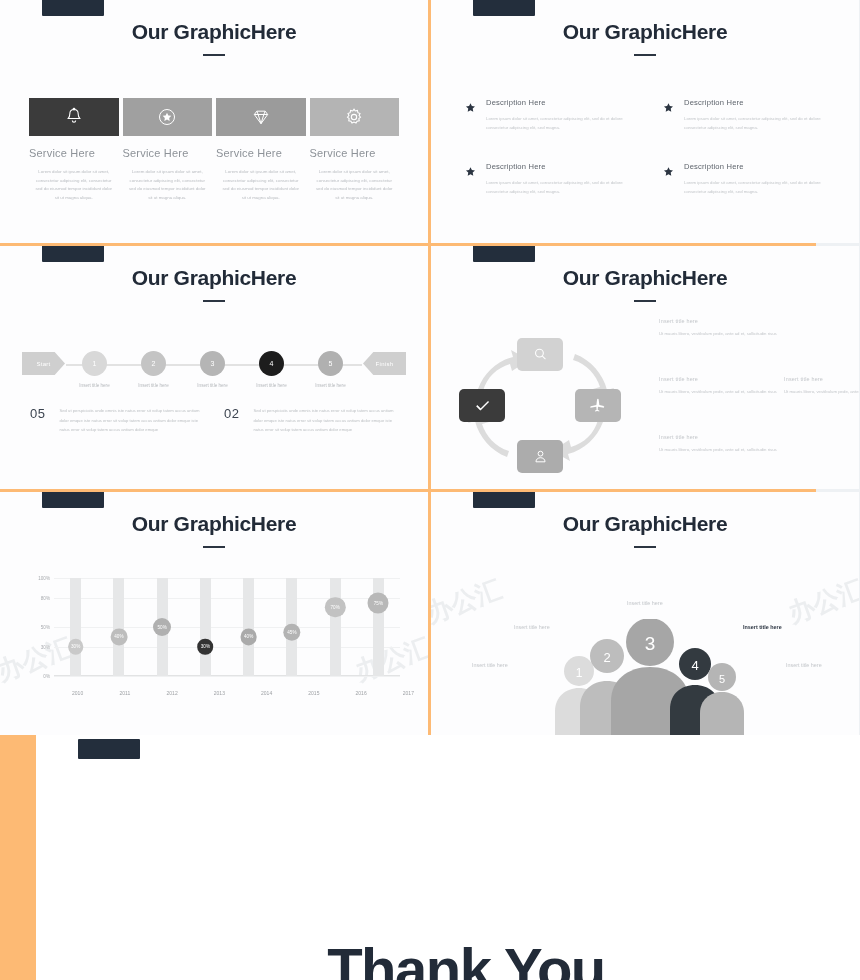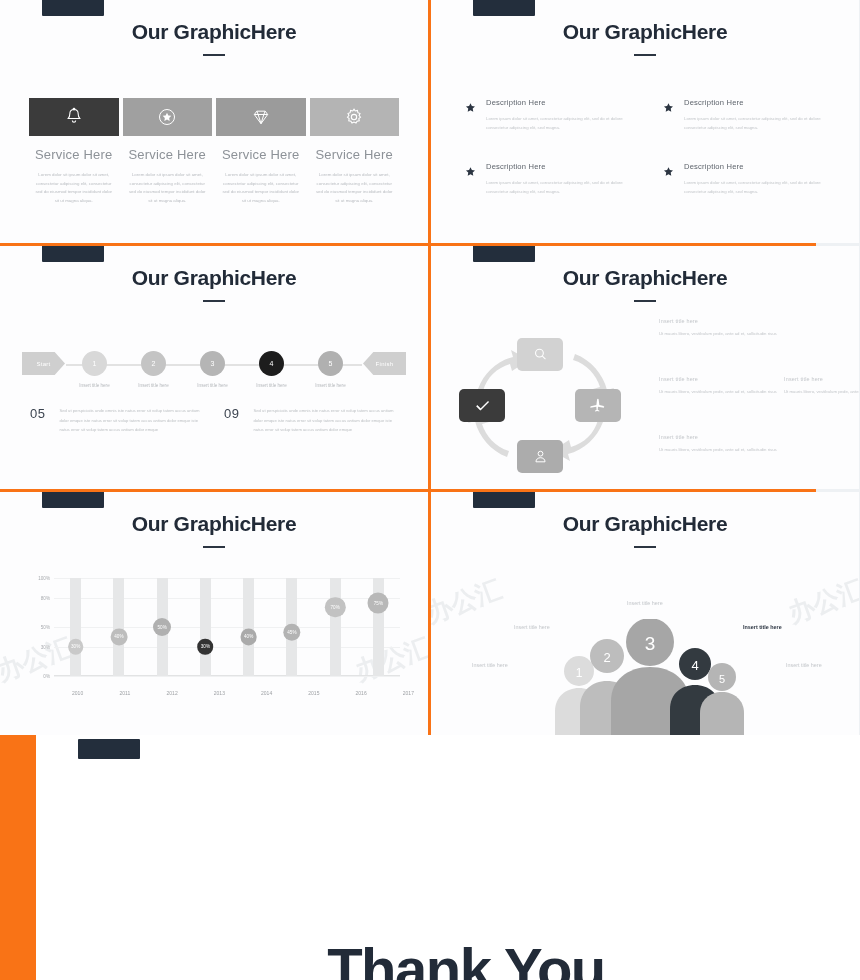--- a/index.html
+++ b/index.html
@@ -3,21 +3,21 @@
 <meta charset="utf-8">
 <title>Our GraphicHere — Presentation Template Preview</title>
 <style>
   * { box-sizing: border-box; margin: 0; padding: 0; }
   html, body {
     width: 860px; height: 980px;
     background: #eef1f4;
     font-family: "Liberation Sans", sans-serif;
     overflow: hidden;
   }
-  .sheet { position: relative; width: 816px; height: 980px; background: #f97316; }
+  .sheet { position: relative; width: 816px; height: 980px; background: #fdba74; }
 
   
   .grid { position: absolute; left: 0; top: 0; width: 860px; height: 735px; }
   .slide {
     position: absolute; width: 428px; height: 243px;
     background: #fdfdfe; overflow: hidden;
   }
   .s0 { left: 0;   top: 0; }
   .s1 { left: 431px; top: 0; }
   .s2 { left: 0;   top: 246px; }
@@ -48,22 +48,22 @@
   .card { flex: 1; }
   .card-icon {
     height: 38px; display: flex; align-items: center; justify-content: center;
   }
   .card-icon svg { width: 20px; height: 20px; }
   .c-dark  { background: #3b3b3b; }
   .c-g1    { background: #a0a0a0; }
   .c-g2    { background: #9b9b9b; }
   .c-g3    { background: #b4b4b4; }
   .card-head {
-    margin-top: 11px; text-align: center;
-    font-size: 13px; color: #8d9298; letter-spacing: .2px;
+    margin-top: 11px; text-align: left;
+    font-size: 11px; color: #8d9298; letter-spacing: .2px;
   }
   .card-body {
     margin-top: 9px; text-align: center; padding: 0 6px;
     font-size: 4.4px; line-height: 1.95; color: #b9bcc1;
   }
 
   
   .bullets {
     position: absolute; left: 34px; top: 98px; right: 20px;
     display: grid; grid-template-columns: 1fr 1fr; gap: 30px 22px;
@@ -301,21 +301,21 @@
         <div class="tl-node" style="left:296px;background:#b0b0b0;">5</div>
         <div class="tl-label" style="left:308.5px;">Insert title here</div>
       </div>
 
       <div class="two-col">
         <div class="numbox">
           <div class="num">05</div>
           <div class="para">Sed ut perspiciatis unde omnis iste natus error sit volup tatem accus antium dolor emque iste natus error sit volup tatem accus antium dolor emque iste natus error sit volup tatem accus antium dolor emque</div>
         </div>
         <div class="numbox">
-          <div class="num">09</div>
+          <div class="num">02</div>
           <div class="para">Sed ut perspiciatis unde omnis iste natus error sit volup tatem accus antium dolor emque iste natus error sit volup tatem accus antium dolor emque iste natus error sit volup tatem accus antium dolor emque</div>
         </div>
       </div>
     </div>
 
     <div class="slide s3">
       <div class="tab"></div>
       <div class="slide-title">Our GraphicHere</div>
       <div class="title-rule"></div>
 

